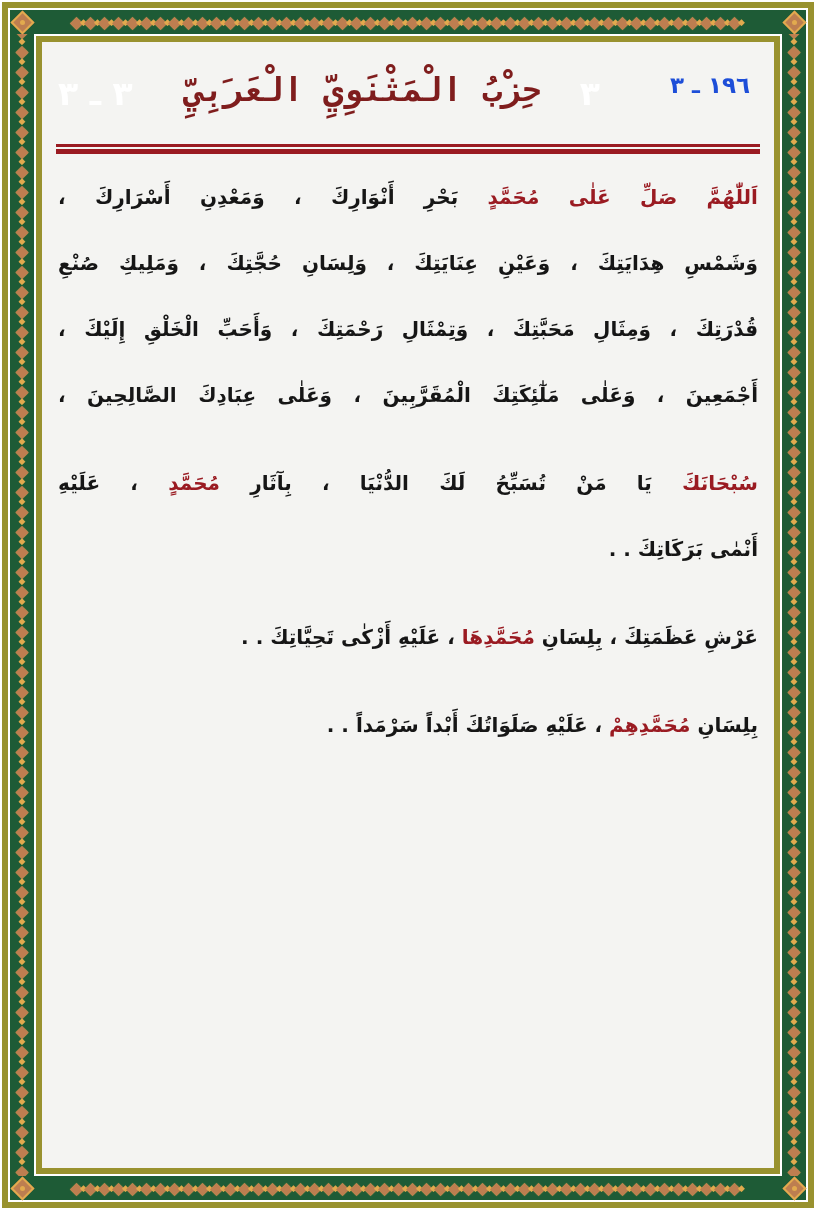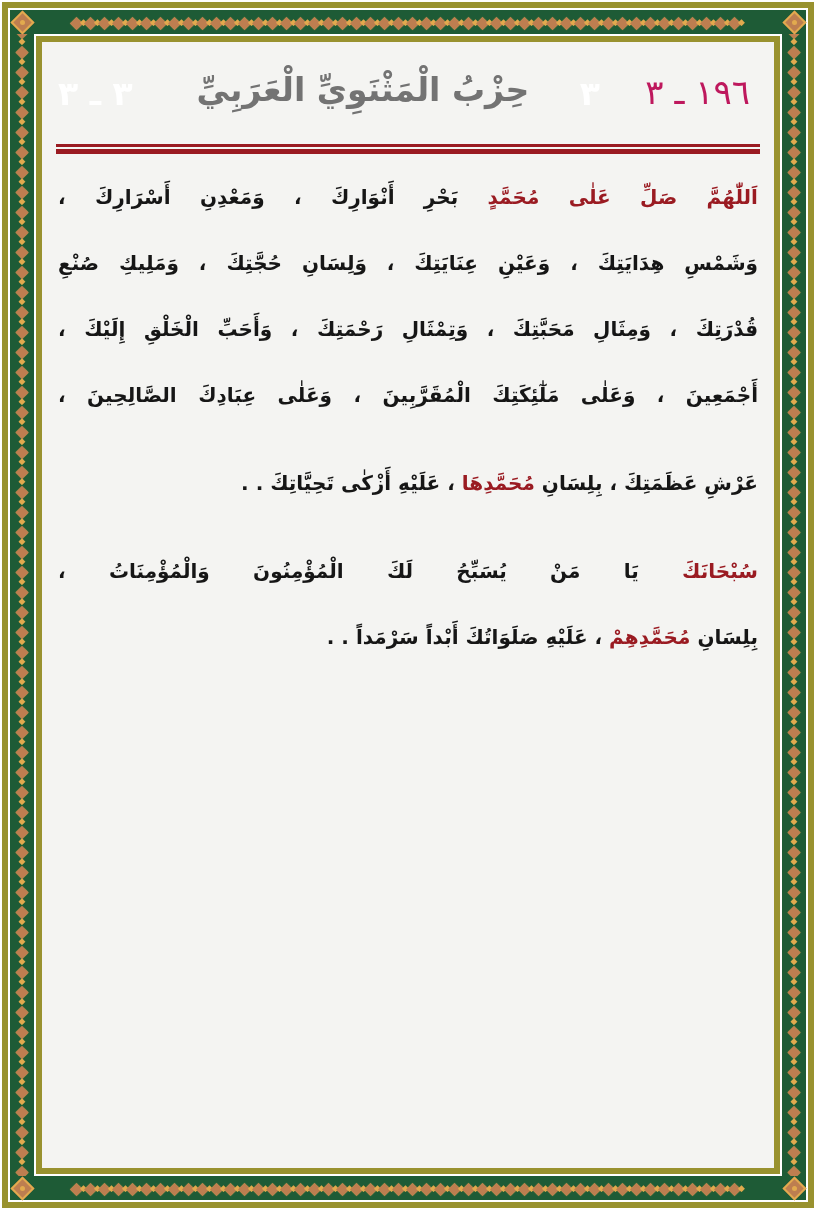--- a/index.html
+++ b/index.html
@@ -24,26 +24,26 @@
   .corner.bl{bottom:10px;left:10px;} .corner.br{bottom:10px;right:10px;}
   .corner .rot{position:absolute;left:4px;top:4px;width:13px;height:13px;background:#bd7e50;
     border:2px solid #e2aa4e;transform:rotate(45deg);}
   .corner .dot{position:absolute;left:10px;top:10px;width:5px;height:5px;border-radius:50%;background:#e2aa4e;}
   
   .content{
     position:absolute;inset:42px;background:#f4f4f2;direction:rtl;
   }
   .header{position:relative;height:102px;}
   .page-number{
-    position:absolute;top:30px;right:24px;color:#be185d;
-    font-size:34px;font-weight:normal;direction:rtl;white-space:nowrap;
+    position:absolute;top:30px;right:24px;color:#1d4ed8;
+    font-size:23px;font-weight:bold;direction:rtl;white-space:nowrap;
   }
   .page-title{
     position:absolute;top:28px;left:60px;right:150px;text-align:center;
-    color:#737373;font-size:33px;font-weight:bold;white-space:nowrap;
+    color:#7f1d1d;font-size:33px;font-weight:bold;white-space:nowrap;font-family:Liberation Mono, monospace;
   }
   .ghost{position:absolute;color:#ffffff;font-weight:bold;font-size:33px;white-space:nowrap;}
   .ghost-left{top:32px;left:16px;}
   .ghost-right{top:32px;right:174px;}
   .double-rule{margin:0 14px;}
   .double-rule .r-thin{height:3px;background:#9a1b22;}
   .double-rule .r-gap{height:2px;}
   .double-rule .r-thick{height:5px;background:#9a1b22;}
   .body-text-block{margin:10px 16px 0 16px;color:#161616;}
   .para{margin-bottom:22px;}
@@ -527,22 +527,25 @@
     </div>
 
     <div class="body-text-block">
         <div class="para">
           <div class="line"><span class="seg red">اَللّٰهُمَّ صَلِّ عَلٰى مُحَمَّدٍ</span><span class="seg"> بَحْرِ أَنْوَارِكَ ، وَمَعْدِنِ أَسْرَارِكَ ،</span></div>
           <div class="line"><span class="seg">وَشَمْسِ هِدَايَتِكَ ، وَعَيْنِ عِنَايَتِكَ ، وَلِسَانِ حُجَّتِكَ ، وَمَلِيكِ صُنْعِ</span></div>
           <div class="line"><span class="seg">قُدْرَتِكَ ، وَمِثَالِ مَحَبَّتِكَ ، وَتِمْثَالِ رَحْمَتِكَ ، وَأَحَبِّ الْخَلْقِ إِلَيْكَ ،</span></div>
           <div class="line"><span class="seg">أَجْمَعِينَ ، وَعَلٰى مَلٰٓئِكَتِكَ الْمُقَرَّبِينَ ، وَعَلٰى عِبَادِكَ الصَّالِحِينَ ،</span></div>
         </div>
         <div class="para">
+          <div class="line"><span class="seg red">سُبْحَانَكَ</span><span class="seg"> يَا مَنْ تُسَبِّحُ لَكَ الدُّنْيَا ، بِآثَارِ </span><span class="seg red">مُحَمَّدٍ</span><span class="seg"> ، عَلَيْهِ</span></div>
+          <div class="line last"><span class="seg">أَنْمٰى بَرَكَاتِكَ . .</span></div>
+        </div>
+        <div class="para">
           <div class="line last"><span class="seg">عَرْشِ عَظَمَتِكَ ، بِلِسَانِ </span><span class="seg red">مُحَمَّدِهَا</span><span class="seg"> ، عَلَيْهِ أَزْكٰى تَحِيَّاتِكَ . .</span></div>
         </div>
         <div class="para">
-          <div class="line"><span class="seg red">سُبْحَانَكَ</span><span class="seg"> يَا مَنْ يُسَبِّحُ لَكَ الْمُؤْمِنُونَ وَالْمُؤْمِنَاتُ ،</span></div>
           <div class="line last"><span class="seg">بِلِسَانِ </span><span class="seg red">مُحَمَّدِهِمْ</span><span class="seg"> ، عَلَيْهِ صَلَوَاتُكَ أَبْداً سَرْمَداً . .</span></div>
         </div>
       </div>
 
   </div>
 </div>
 
 </body></html>

